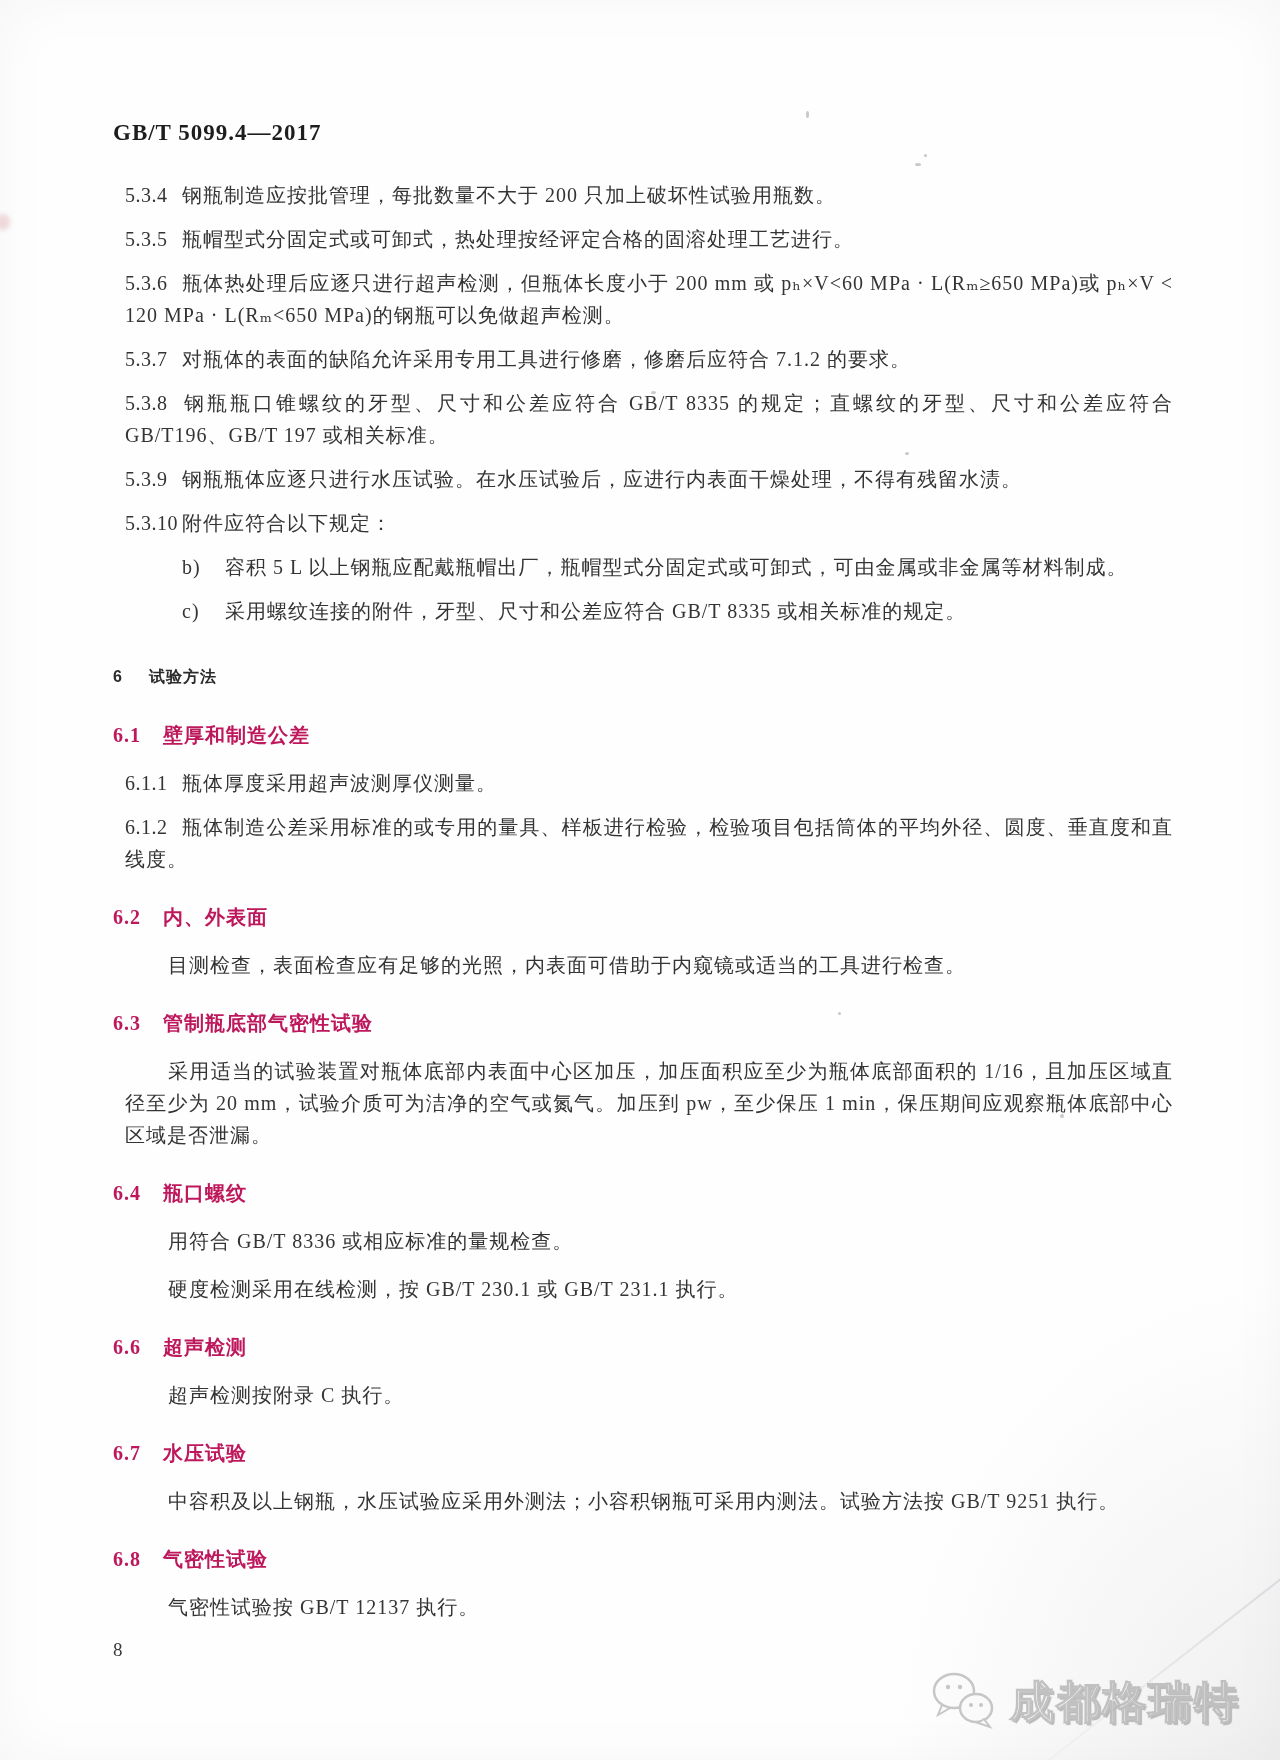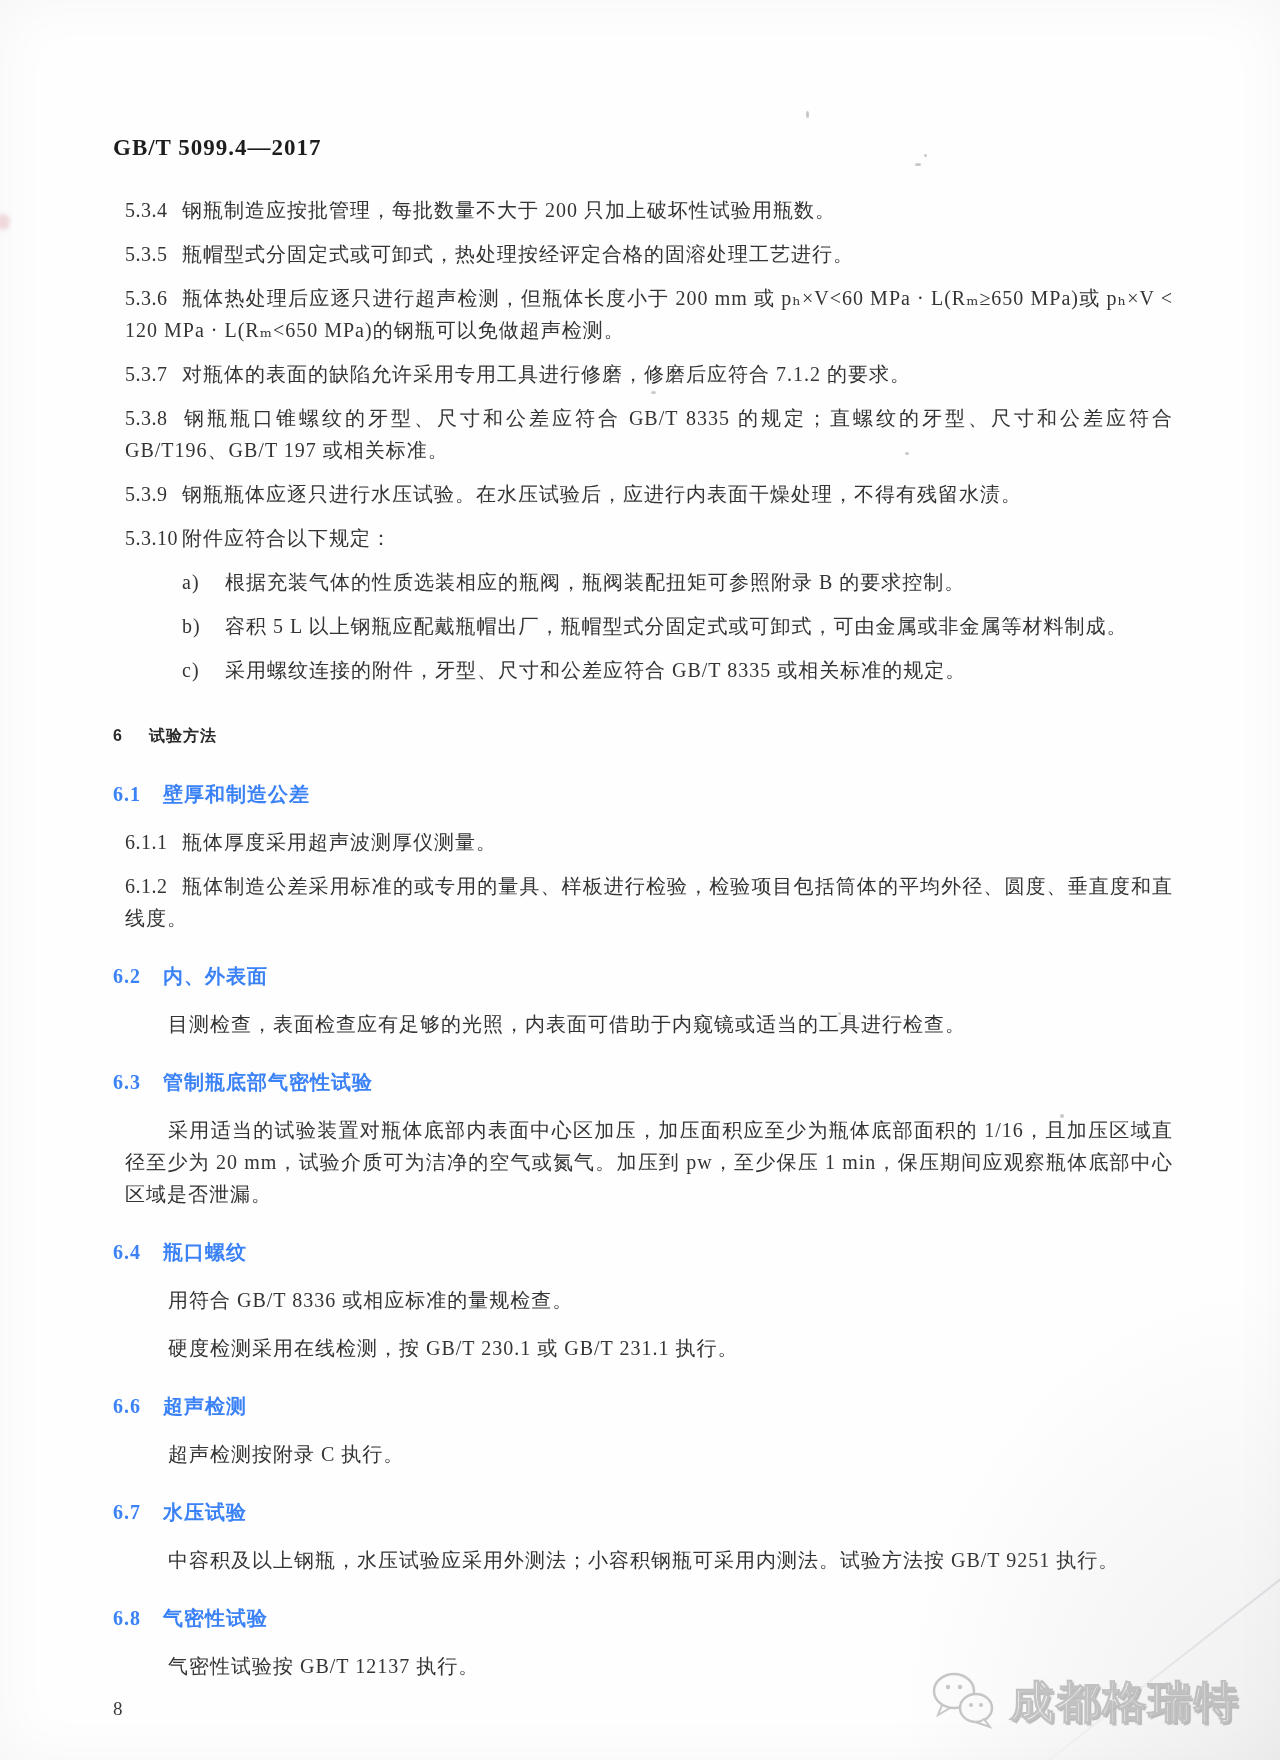--- a/index.html
+++ b/index.html
@@ -24,21 +24,21 @@
     transform:rotate(-38deg);
     pointer-events:none;
   }
   .smudge{
     position:absolute;left:-4px;top:214px;width:14px;height:16px;border-radius:50%;
     background:rgba(225,175,180,0.45);filter:blur(2px);
   }
   .speck{position:absolute;background:#9a9a9a;border-radius:50%;opacity:.55;}
 
   .content{
-    position:absolute;left:113px;top:135px;width:1072px;
+    position:absolute;left:113px;top:120px;width:1072px;
   }
   .std-header{
     font-size:23px;font-weight:bold;color:#1d1d1d;letter-spacing:1px;
     margin:0 0 33px 0;
   }
   .clause,.para,.list-item{
     font-size:20px;line-height:32px;margin:12px;text-align:justify;
     letter-spacing:1px;color:#343434;
   }
   .clause .num{
@@ -51,21 +51,21 @@
     display:inline-block;width:43px;text-indent:0;
   }
   .sec-h1{
     font-family:Liberation Sans, sans-serif;
     font-size:16px;font-weight:bold;color:#2b2b2b;
     margin:34px 0 0 0;line-height:32px;letter-spacing:1px;
   }
   .sec-h1 .num{display:inline-block;min-width:36px;}
   .sec-h2{
     font-family:"DejaVu Sans","Liberation Sans",sans-serif;
-    font-size:20px;font-weight:bold;color:#3b82f6;
+    font-size:20px;font-weight:bold;color:#be185d;
     margin:26px 0 0 0;line-height:32px;letter-spacing:1px;
   }
   .sec-h2 .num{display:inline-block;min-width:50px;font-family:"Liberation Serif",serif;font-weight:bold;}
   .lead{margin-top:16px;text-indent:43px;}
   .mt{margin-top:16px;}
   .page-number{
     font-size:19px;color:#3a3a3a;margin-top:16px;
   }
   .watermark{
     position:absolute;left:928px;top:1662px;width:330px;height:80px;
@@ -96,21 +96,20 @@
     <p class="clause"><span class="num">5.3.6</span><span>瓶体热处理后应逐只进行超声检测，但瓶体长度小于 200 mm 或 pₕ×V&lt;60 MPa · L(Rₘ≥650 MPa)或 pₕ×V &lt; 120 MPa · L(Rₘ&lt;650 MPa)的钢瓶可以免做超声检测。</span></p>
 
     <p class="clause"><span class="num">5.3.7</span><span>对瓶体的表面的缺陷允许采用专用工具进行修磨，修磨后应符合 7.1.2 的要求。</span></p>
 
     <p class="clause"><span class="num">5.3.8</span><span>钢瓶瓶口锥螺纹的牙型、尺寸和公差应符合 GB/T 8335 的规定；直螺纹的牙型、尺寸和公差应符合 GB/T196、GB/T 197 或相关标准。</span></p>
 
     <p class="clause"><span class="num">5.3.9</span><span>钢瓶瓶体应逐只进行水压试验。在水压试验后，应进行内表面干燥处理，不得有残留水渍。</span></p>
 
     <p class="clause"><span class="num">5.3.10</span><span>附件应符合以下规定：</span></p>
 
-    <p class="list-item"><span class="marker">a)</span><span>根据充装气体的性质选装相应的瓶阀，瓶阀装配扭矩可参照附录 B 的要求控制。</span></p>
 
     <p class="list-item"><span class="marker">b)</span><span>容积 5 L 以上钢瓶应配戴瓶帽出厂，瓶帽型式分固定式或可卸式，可由金属或非金属等材料制成。</span></p>
 
     <p class="list-item"><span class="marker">c)</span><span>采用螺纹连接的附件，牙型、尺寸和公差应符合 GB/T 8335 或相关标准的规定。</span></p>
 
     <h1 class="sec-h1"><span class="num">6</span><span>试验方法</span></h1>
 
     <h2 class="sec-h2"><span class="num">6.1</span><span>壁厚和制造公差</span></h2>
 
     <p class="clause mt"><span class="num">6.1.1</span><span>瓶体厚度采用超声波测厚仪测量。</span></p>

